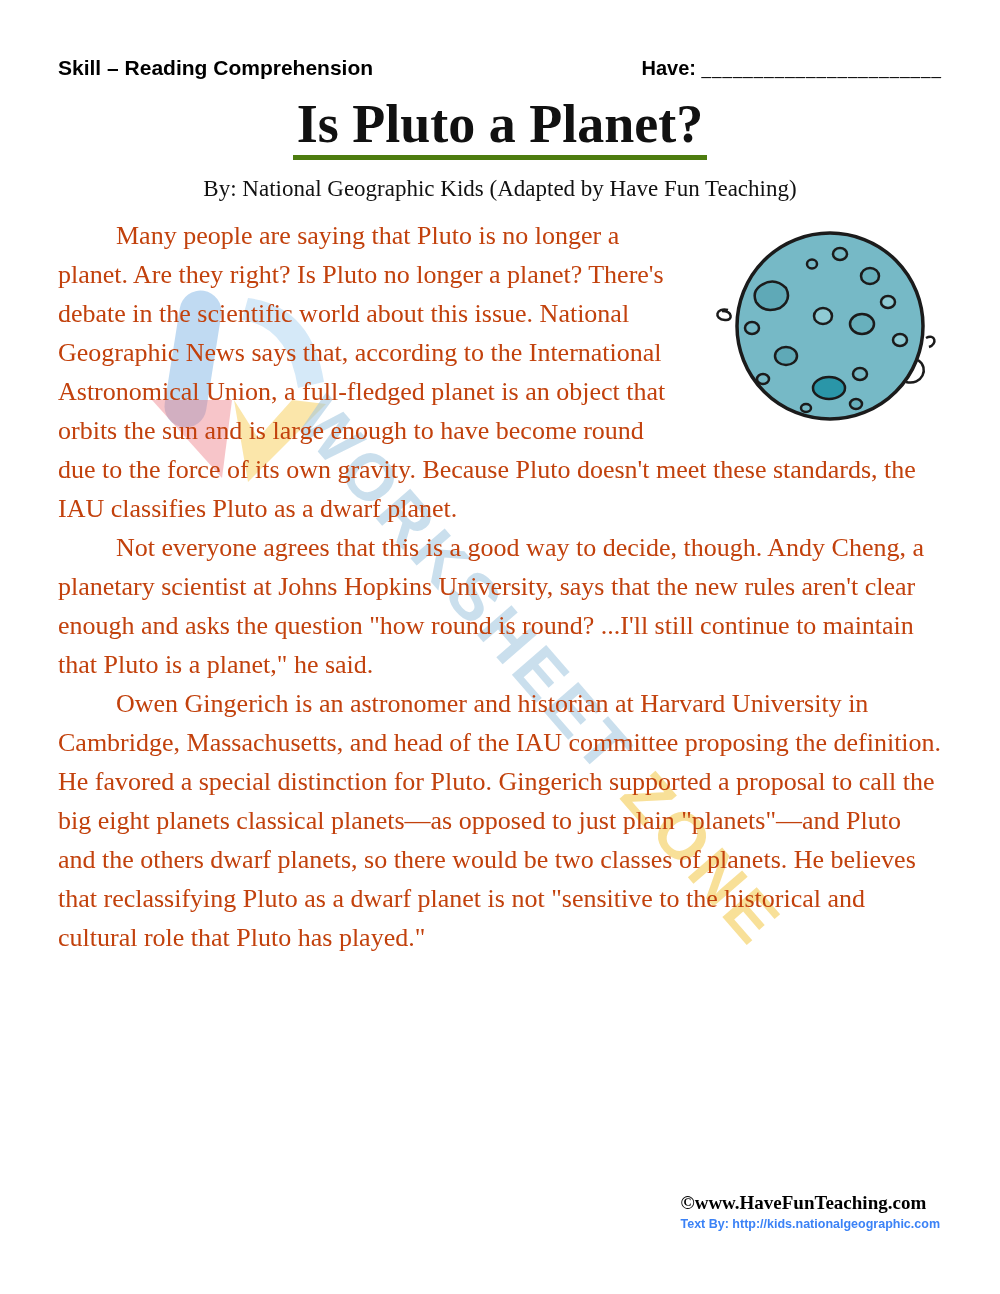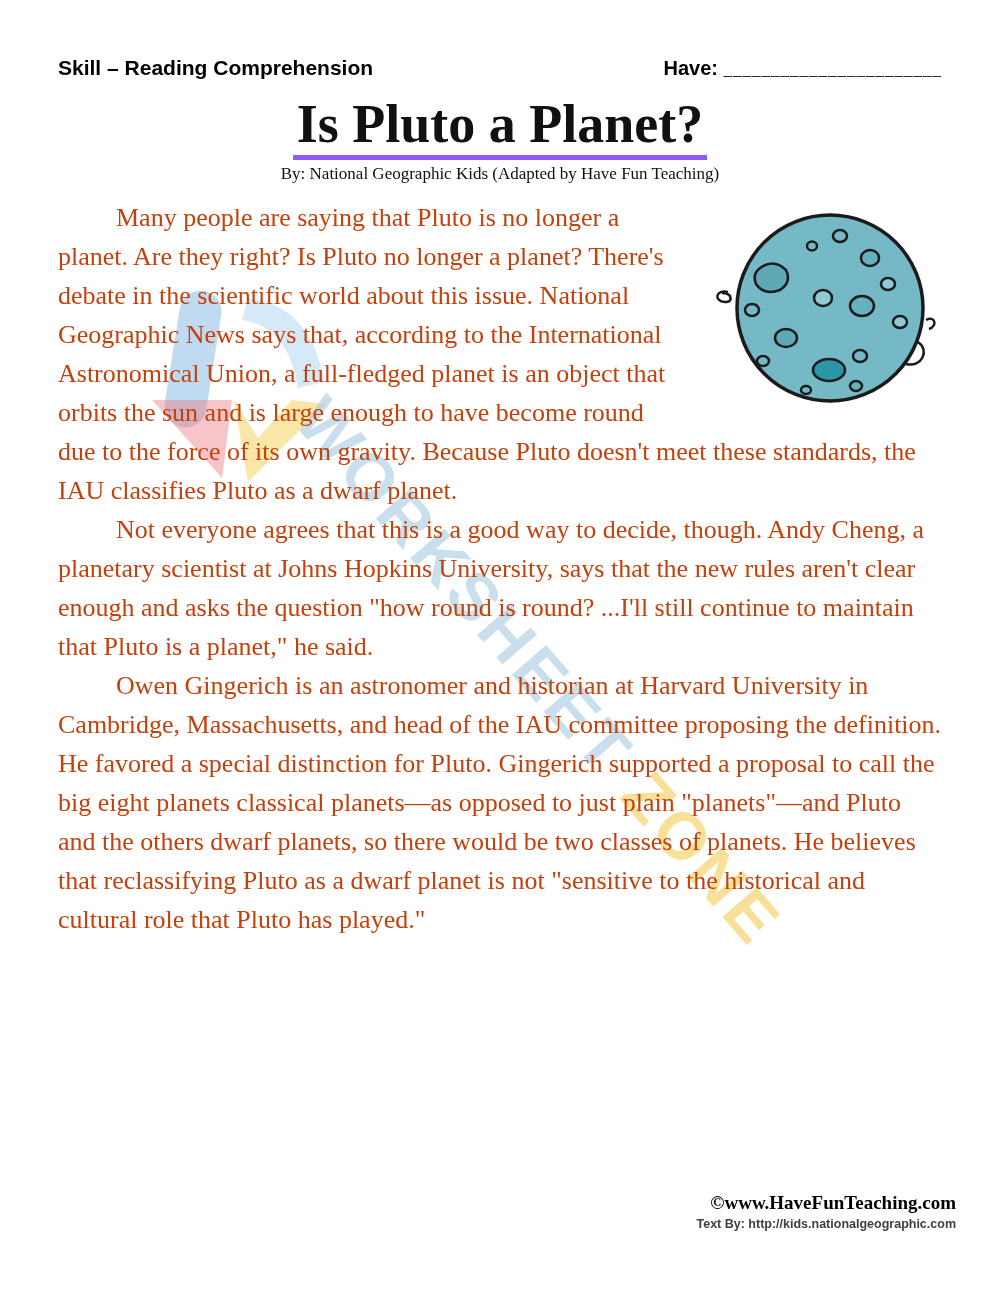--- a/index.html
+++ b/index.html
@@ -60,74 +60,72 @@
     font-size: 21px;
     color: #000;
     gap: 28px;
   }
   .name-area { font-size: 20px; white-space: nowrap; }
   .name-line {
     font-size: 17px;
     letter-spacing: 1px;
     font-weight: 400;
     color: #000;
-    font-family: Liberation Serif, serif;
   }
 
   .title-wrap { text-align: center; margin-top: 16px; }
   .page-title {
     display: inline-block;
     font-family: "Liberation Serif", serif;
     font-weight: 700;
     font-size: 54px;
     line-height: 1.05;
-    border-bottom: 5px solid #8b5cf6;
+    border-bottom: 5px solid #4d7c0f;
     padding: 0 4px 2px 4px;
   }
   .byline {
     text-align: center;
-    font-size: 17px;
-    margin-top: 4px;
+    font-size: 23px;
+    margin-top: 16px;
     color: #111;
   }
 
   .body-text {
     margin-top: 14px;
     font-size: 26px;
     line-height: 1.5;
     color: #c2410c;
   }
   .body-text p { text-indent: 58px; }
 
   .pluto-float {
     float: right;
     width: 232px;
     height: 218px;
     margin: 2px 0 6px 28px;
   }
 
   .footer {
     position: absolute;
-    right: 44px;
+    right: 60px;
     top: 1192px;
-    text-align: right;
     z-index: 1;
   }
   .footer-copyright {
     font-family: "Liberation Serif", serif;
     font-weight: 700;
     font-size: 19px;
     color: #000;
   }
   .footer-credit {
     font-family: "Liberation Sans", sans-serif;
     font-weight: 700;
     font-size: 12.5px;
     margin-top: 3px;
-    color: #404040;
+    color: #3b82f6;
   }
 </style>
 </head>
 <body>
 
 <div class="page">
 
   <div class="watermark-layer">
     <svg class="wm-logo" viewBox="0 0 220 220">
       <rect x="42" y="8" width="42" height="138" rx="21" transform="rotate(9 63 77)" fill="rgba(104,166,224,0.42)"></rect>

